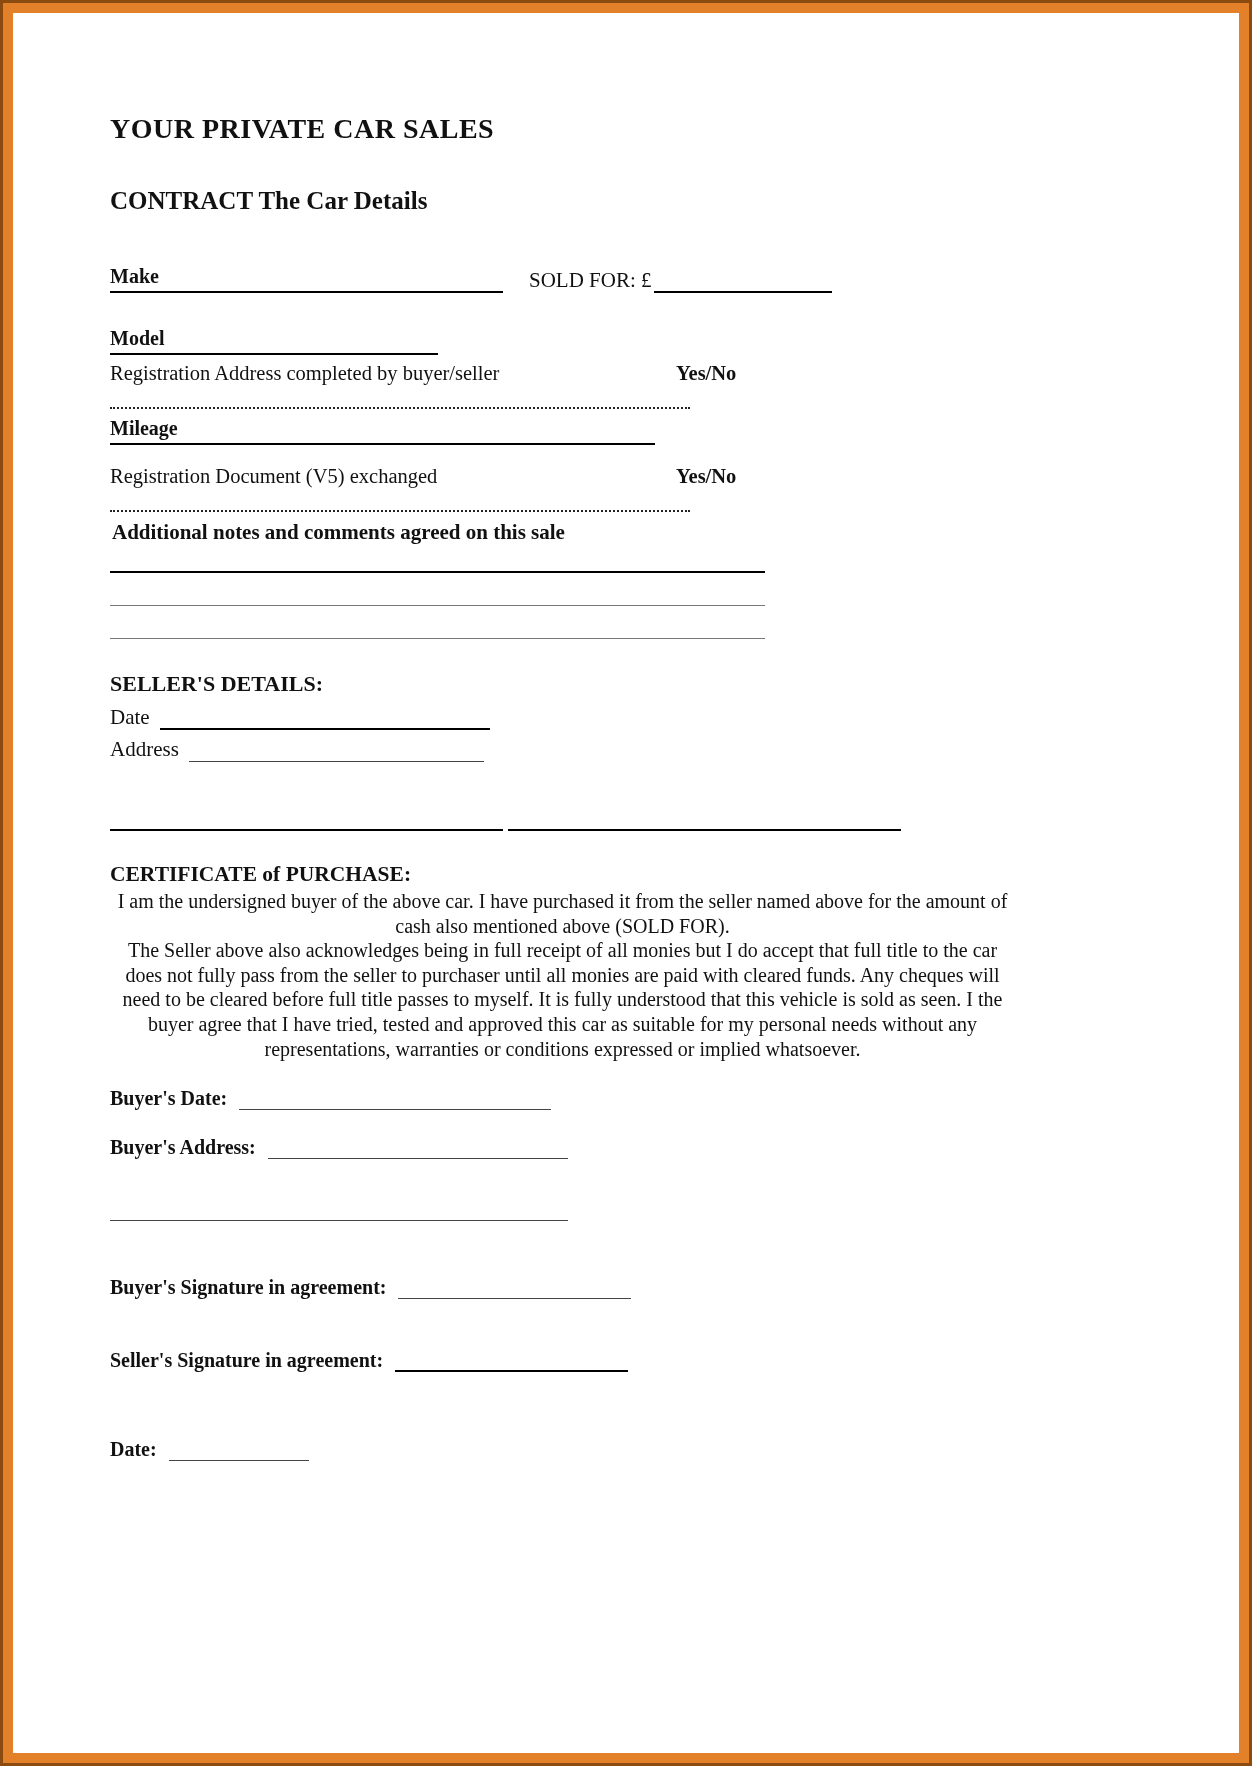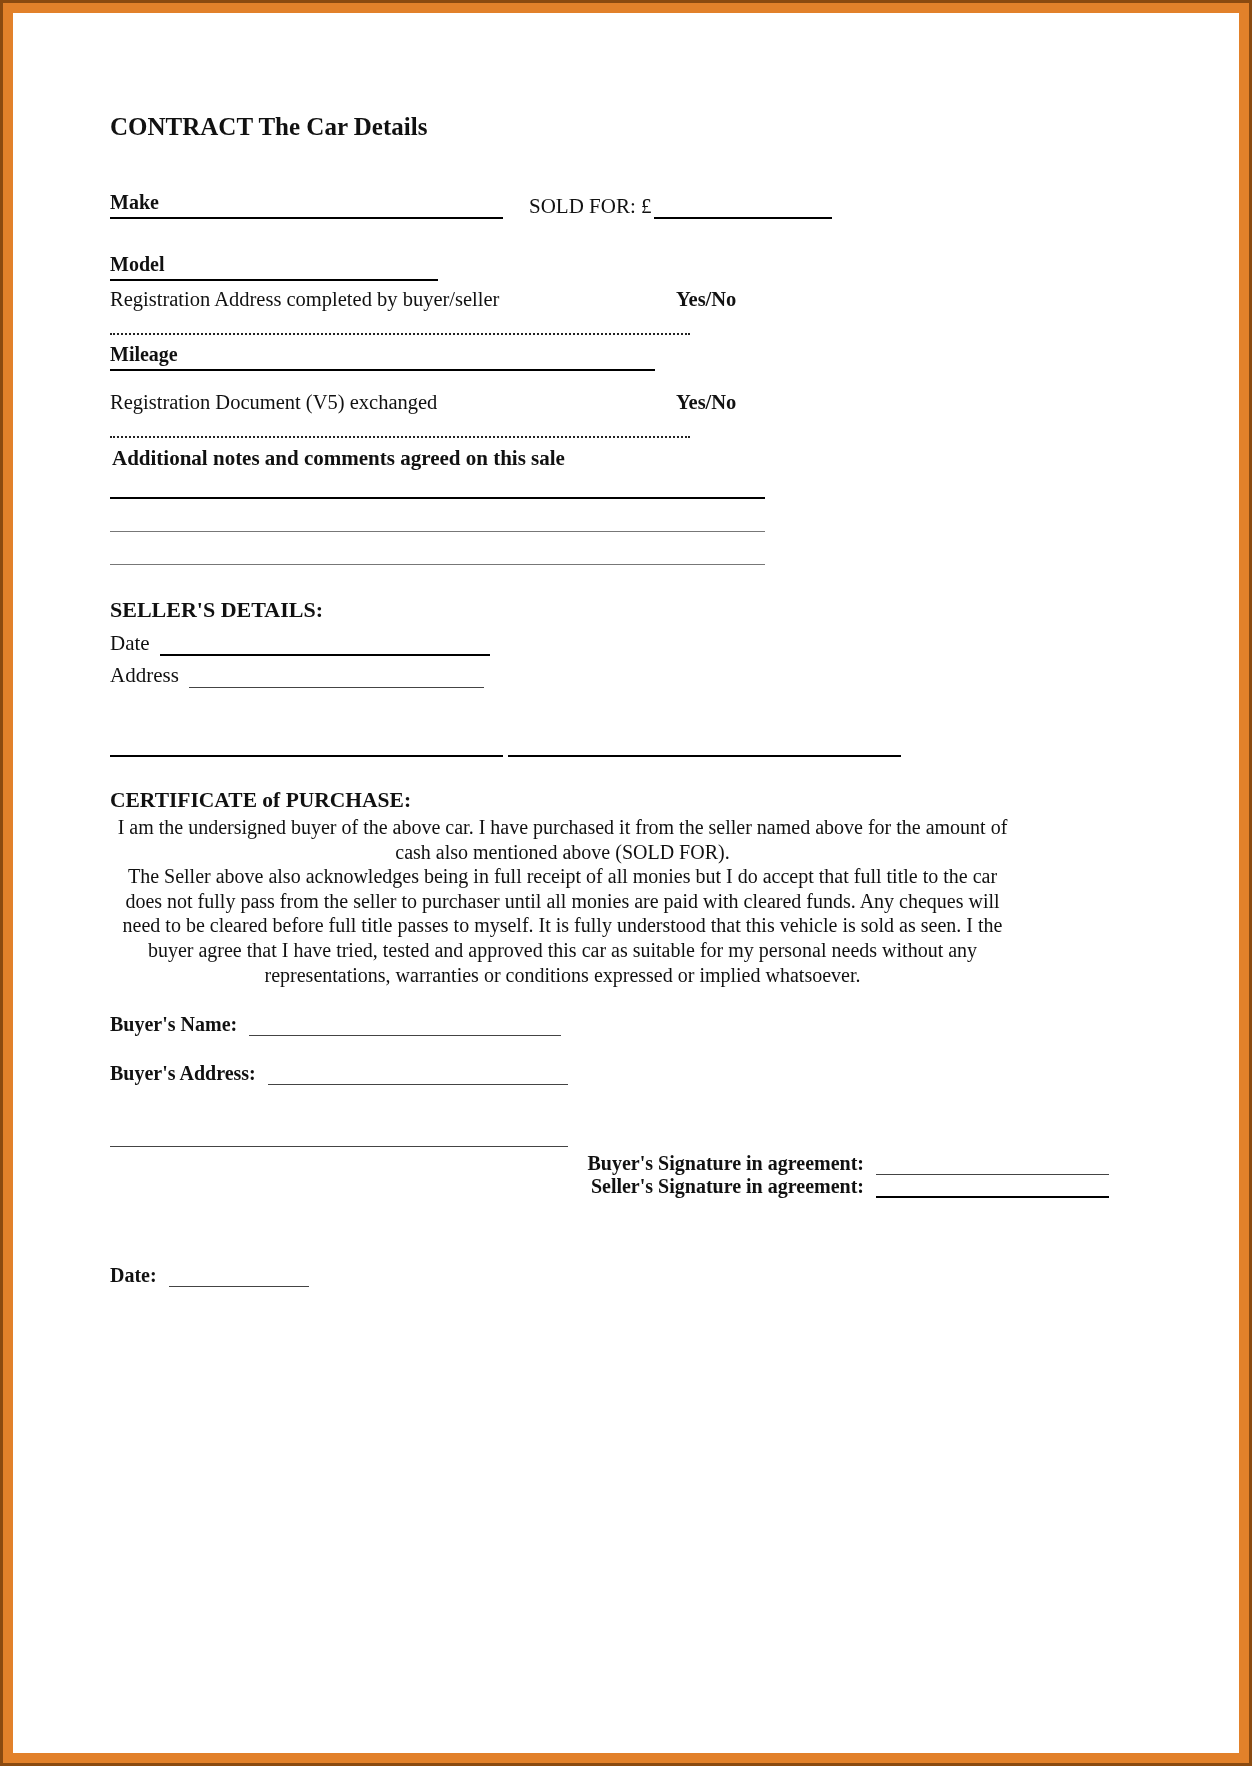--- a/index.html
+++ b/index.html
@@ -83,33 +83,34 @@
     font-size: 20px;
     line-height: 1.23;
     max-width: 905px;
     text-align: center;
   }
   .buyer-row { margin-top: 26px; align-items: flex-end; }
   .buyer-label { font-weight: bold; font-size: 20px; margin-right: 12px; }
   .buyer-name-blank { width: 312px; }
   .buyer-addr-blank { width: 300px; }
   .buyer-addr-extra { width: 458px; margin-top: 40px; }
-  .sig-row { align-items: flex-end; justify-content: flex-end; }
+  .sig-row { margin-top: 50px; align-items: flex-end; }
   .sig-blank { width: 233px; }
   .sig-blank.seller { border-bottom-width: 2px; border-bottom-color: #000; }
   .date-row { margin-top: 66px; align-items: flex-end; }
   .date-blank { width: 140px; }
 </style>
 </head>
 <body>
 
 <div class="frame">
   <div class="frame-inner">
     <div class="content">
 
+      <h1 class="title">YOUR PRIVATE CAR SALES</h1>
       <h2 class="subtitle">CONTRACT The Car Details</h2>
 
       <div class="row make-row">
         <span class="ul-field ul-make"><span>Make</span></span>
         <span class="soldfor">SOLD FOR: £</span>
         <span class="blank soldfor-blank"></span>
       </div>
 
       <div class="row model-row">
         <span class="ul-field ul-model"><span>Model</span></span>
@@ -147,21 +148,21 @@
         <span class="blank seller-addr-blank thin"></span>
       </div>
       <div class="blank seller-extra-line"></div>
       <div class="blank seller-extra-line"></div>
 
       <div class="cert-heading">CERTIFICATE of PURCHASE:</div>
       <p class="cert-para">I am the undersigned buyer of the above car. I have purchased it from the seller named above for the amount of cash also mentioned above (SOLD FOR).</p>
       <p class="cert-para">The Seller above also acknowledges being in full receipt of all monies but I do accept that full title to the car does not fully pass from the seller to purchaser until all monies are paid with cleared funds. Any cheques will need to be cleared before full title passes to myself. It is fully understood that this vehicle is sold as seen. I the buyer agree that I have tried, tested and approved this car as suitable for my personal needs without any representations, warranties or conditions expressed or implied whatsoever.</p>
 
       <div class="row buyer-row">
-        <span class="buyer-label">Buyer's Name:</span>
+        <span class="buyer-label">Buyer's Date:</span>
         <span class="blank buyer-name-blank thin"></span>
       </div>
 
       <div class="row buyer-row">
         <span class="buyer-label">Buyer's Address:</span>
         <span class="blank buyer-addr-blank thin"></span>
       </div>
       <div class="blank buyer-addr-extra thin"></div>
 
       <div class="row sig-row">

